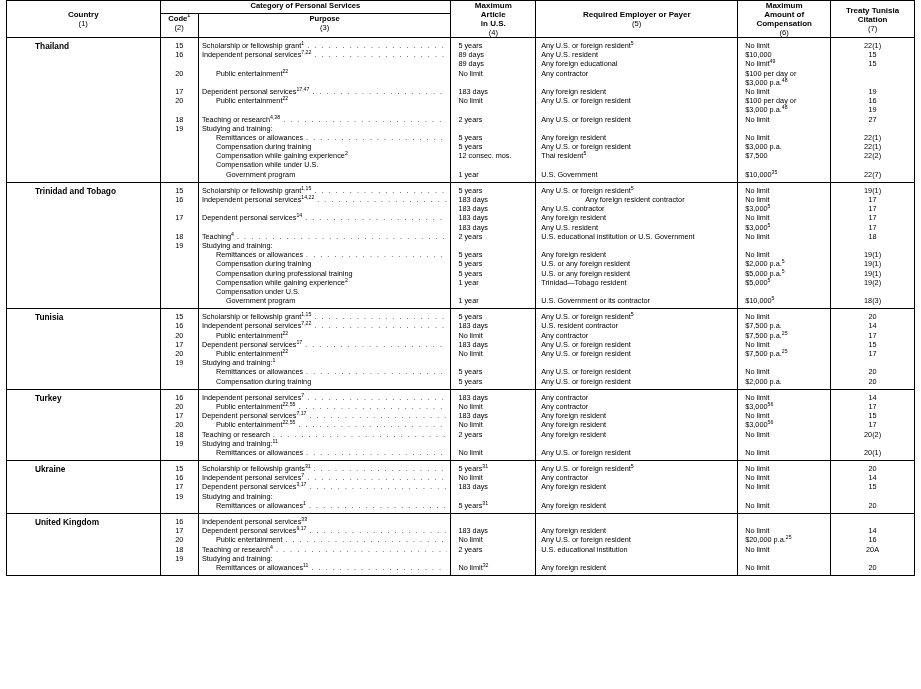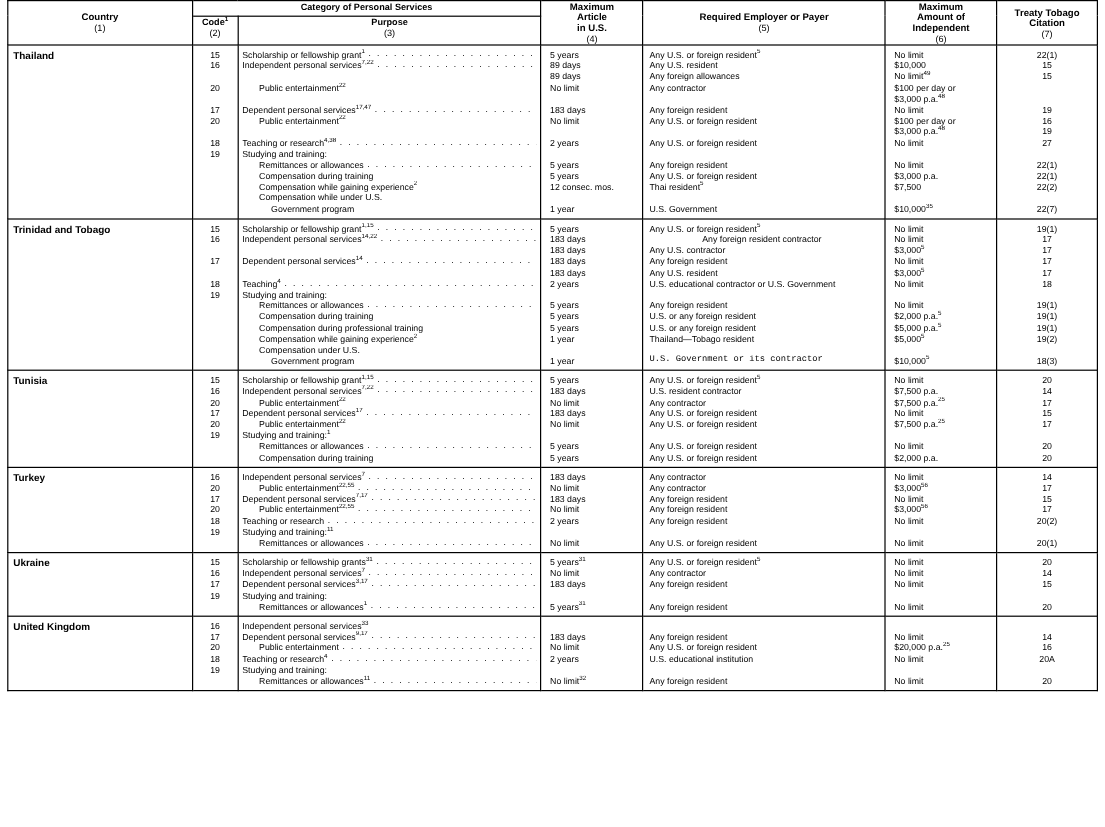--- a/index.html
+++ b/index.html
@@ -57,20 +57,21 @@
 
   
   .cell {
     padding: 0 3px;
   }
   .country {
     font-weight: bold;
     font-size: 8.3px;
     padding: 3px 4px 0 4px;
     white-space: nowrap;
+    margin-left: 24px;
   }
   .rowline {
     display: flex;
     align-items: flex-start;
     line-height: 9.2px;
     height: 9.2px;
     white-space: nowrap;
     overflow: hidden;
   }
   .col-code {
@@ -135,25 +136,25 @@
           <div>in U.S.</div>
           <div class="hdr-num">(4)</div>
         </th>
         <th rowspan="2" style="vertical-align:middle;">
           <div>Required Employer or Payer</div>
           <div class="hdr-num">(5)</div>
         </th>
         <th rowspan="2" style="vertical-align:middle;">
           <div>Maximum</div>
           <div>Amount of</div>
-          <div>Independent</div>
+          <div>Compensation</div>
           <div class="hdr-num">(6)</div>
         </th>
         <th rowspan="2" style="vertical-align:middle;">
-          <div>Treaty Tobago</div>
+          <div>Treaty Tunisia</div>
           <div>Citation</div>
           <div class="hdr-num">(7)</div>
         </th>
       </tr>
       <tr>
         <th class="sub">
           <div><span>Code</span><sup>1</sup></div>
           <div class="hdr-num">(2)</div>
         </th>
         <th class="sub">
@@ -321,21 +322,21 @@
           </td>
           <td class="c-employer">
             <div class="cell pt3 block-pad-bottom">
               <div class="rowline">
                 <span style="padding-left: 2px;">Any U.S. or foreign resident<sup>5</sup></span>
               </div>
               <div class="rowline">
                 <span style="padding-left: 2px;">Any U.S. resident</span>
               </div>
               <div class="rowline">
-                <span style="padding-left: 2px;">Any foreign allowances</span>
+                <span style="padding-left: 2px;">Any foreign educational</span>
               </div>
               <div class="rowline">
                 <span style="padding-left: 2px;">Any contractor</span>
               </div>
               <div class="rowline">
                 <span style="padding-left: 2px;">&nbsp;</span>
               </div>
               <div class="rowline">
                 <span style="padding-left: 2px;">Any foreign resident</span>
               </div>
@@ -616,42 +617,42 @@
               <div class="rowline">
                 <span style="padding-left: 2px;">Any U.S. contractor</span>
               </div>
               <div class="rowline">
                 <span style="padding-left: 2px;">Any foreign resident</span>
               </div>
               <div class="rowline">
                 <span style="padding-left: 2px;">Any U.S. resident</span>
               </div>
               <div class="rowline">
-                <span style="padding-left: 2px;">U.S. educational contractor or U.S. Government</span>
+                <span style="padding-left: 2px;">U.S. educational institution or U.S. Government</span>
               </div>
               <div class="rowline">
                 <span style="padding-left: 2px;">&nbsp;</span>
               </div>
               <div class="rowline">
                 <span style="padding-left: 2px;">Any foreign resident</span>
               </div>
               <div class="rowline">
                 <span style="padding-left: 2px;">U.S. or any foreign resident</span>
               </div>
               <div class="rowline">
                 <span style="padding-left: 2px;">U.S. or any foreign resident</span>
               </div>
               <div class="rowline">
-                <span style="padding-left: 2px;">Thailand—Tobago resident</span>
+                <span style="padding-left: 2px;">Trinidad—Tobago resident</span>
               </div>
               <div class="rowline">
                 <span style="padding-left: 2px;">&nbsp;</span>
               </div>
               <div class="rowline">
-                <span style="padding-left: 2px; font-family: Liberation Mono, monospace;">U.S. Government or its contractor</span>
+                <span style="padding-left: 2px;">U.S. Government or its contractor</span>
               </div>
             </div>
           </td>
           <td class="c-amount">
             <div class="cell pt3 block-pad-bottom">
               <div class="rowline">
                 <span style="padding-left: 4px;">No limit</span>
               </div>
               <div class="rowline">
                 <span style="padding-left: 4px;">No limit</span>

